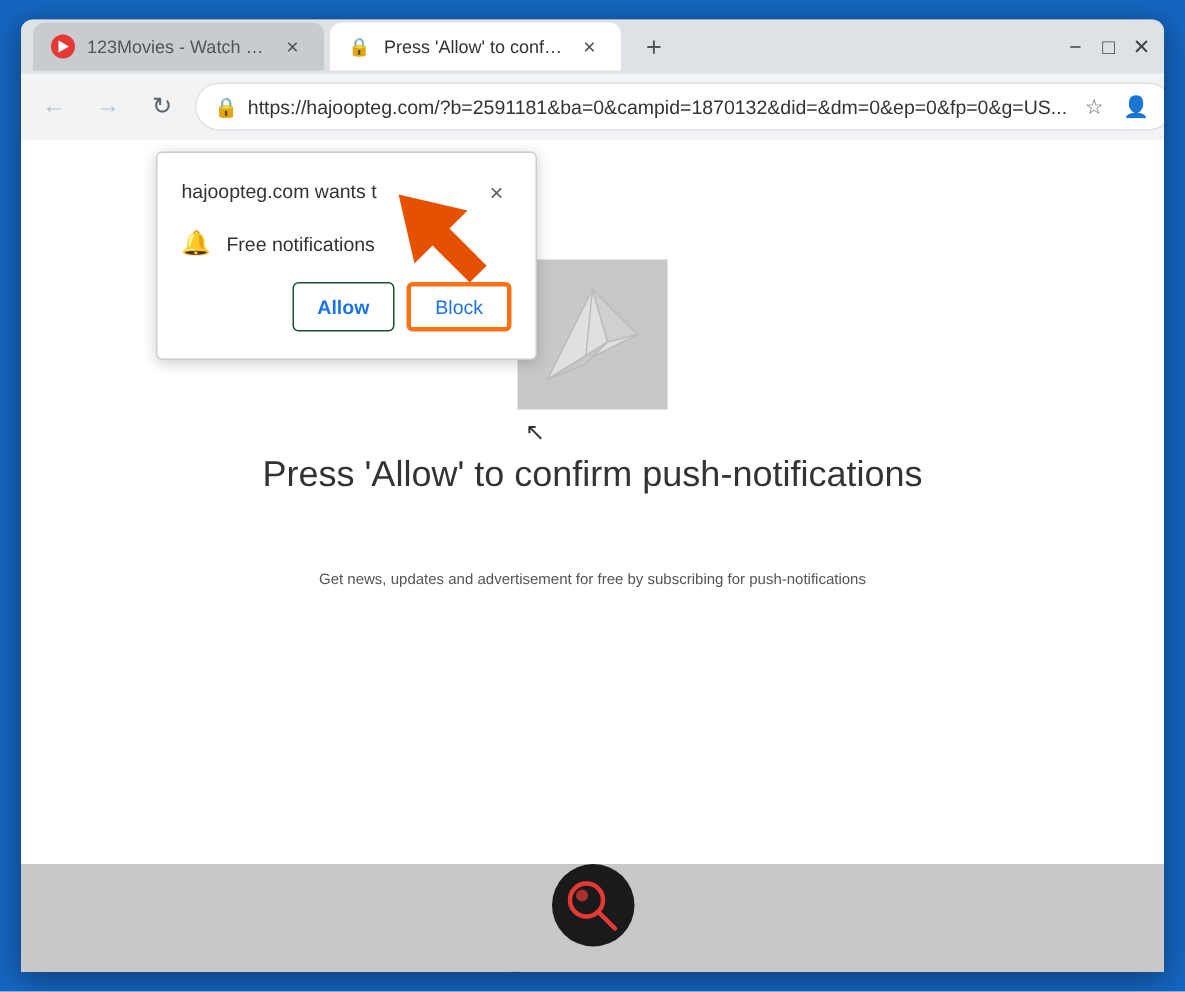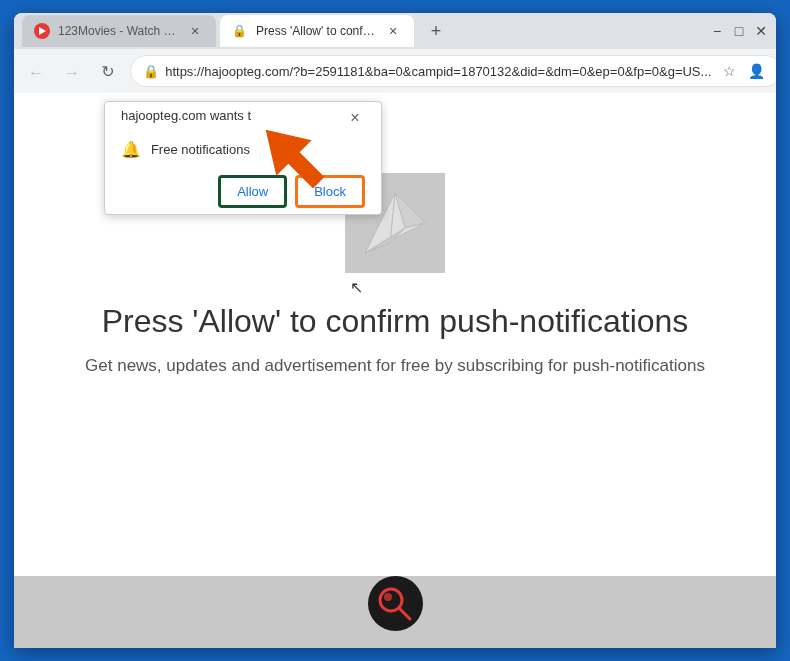--- a/index.html
+++ b/index.html
@@ -195,26 +195,26 @@
       background: #fff;
       position: relative;
       overflow: hidden;
     }
 
     
     .notification-popup {
       position: absolute;
       top: 8px;
       left: 90px;
-      width: 278px;
+      width: 254px;
       background: #fff;
       border: 1px solid #ccc;
       border-radius: 4px;
       box-shadow: 0 2px 10px rgba(0,0,0,0.2);
-      padding: 6px 16px;
+      padding: 18px 16px;
       z-index: 10;
     }
     .popup-header {
       display: flex;
       align-items: flex-start;
       justify-content: space-between;
       margin-bottom: 12px;
     }
     .popup-title {
       font-size: 13px;
@@ -244,27 +244,27 @@
       font-size: 16px;
       color: #555;
     }
     .popup-buttons {
       display: flex;
       justify-content: flex-end;
       gap: 8px;
     }
     .btn-allow {
       padding: 6px 16px;
-      border: 3px solid #14532d;
+      border: 1px solid #14532d;
       background: #fff;
       border-radius: 4px;
       font-size: 13px;
       color: #1a73e8;
       cursor: pointer;
-      font-weight: 400;
+      font-weight: 700;
     }
     .btn-block {
       padding: 6px 16px;
       border: 3px solid #f97316;
       background: #fff;
       border-radius: 4px;
       font-size: 13px;
       color: #1a73e8;
       cursor: pointer;
       font-weight: 500;
@@ -290,30 +290,31 @@
     .paper-plane-icon {
       width: 100px;
       height: 100px;
       background: #c8c8c8;
       display: flex;
       align-items: center;
       justify-content: center;
       margin-bottom: 30px;
     }
     .page-main-title {
-      font-size: 32px;
+      font-size: 24px;
       color: #333;
       font-weight: 400;
       margin-bottom: 16px;
       text-align: center;
     }
     .page-subtitle {
-      font-size: 17px;
+      font-size: 10px;
       color: #555;
       text-align: left;
+      margin-top: 34px;
     }
 
     
     .pcrisk-logo {
       position: absolute;
       bottom: 0;
       left: 0;
       right: 0;
       height: 72px;
       background: #c8c8c8;

